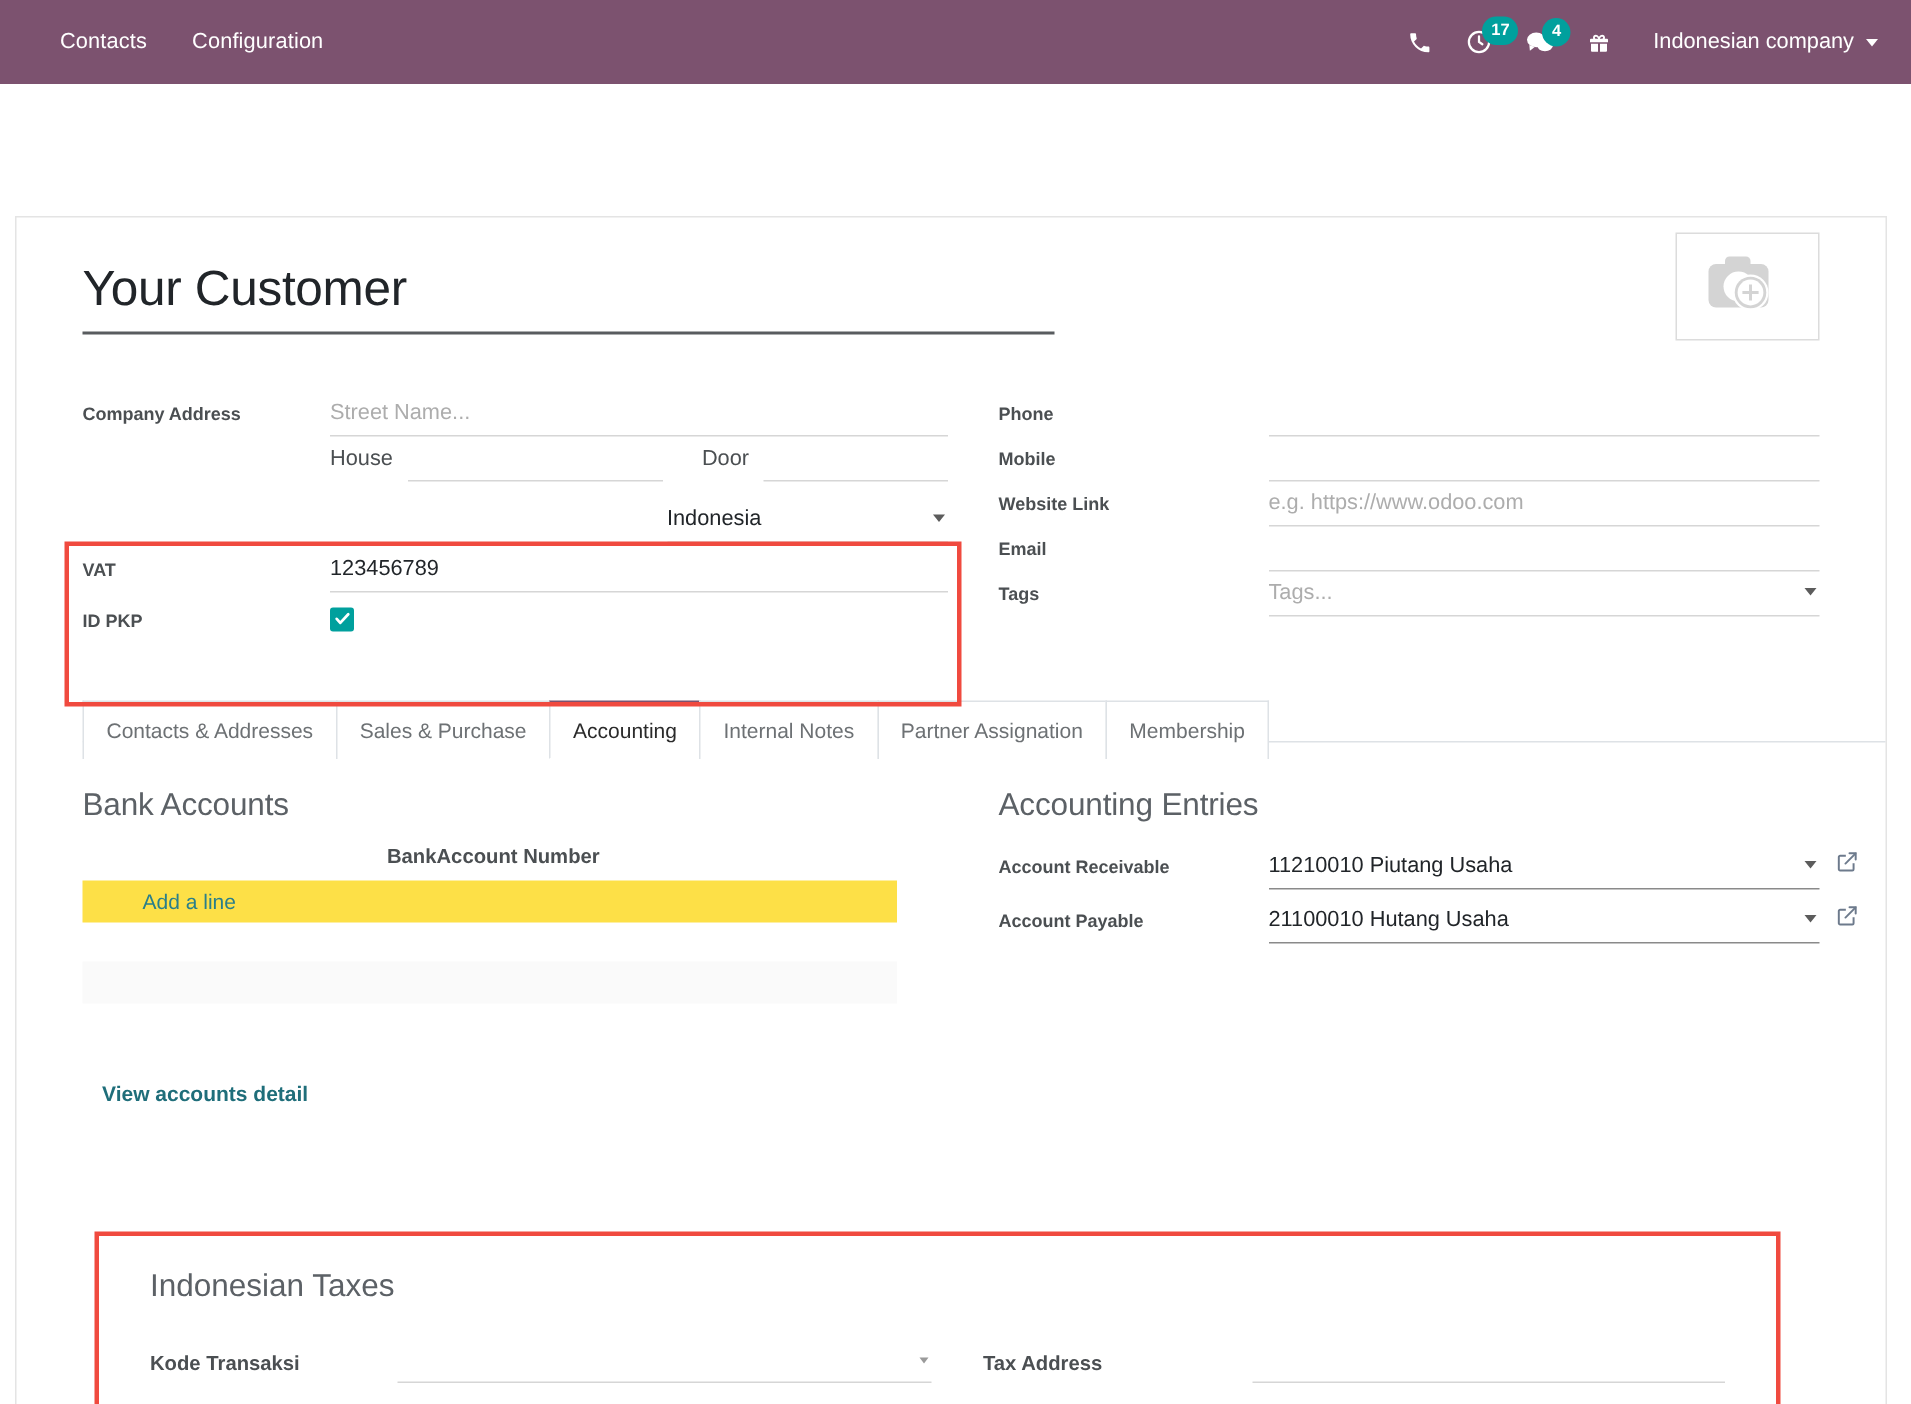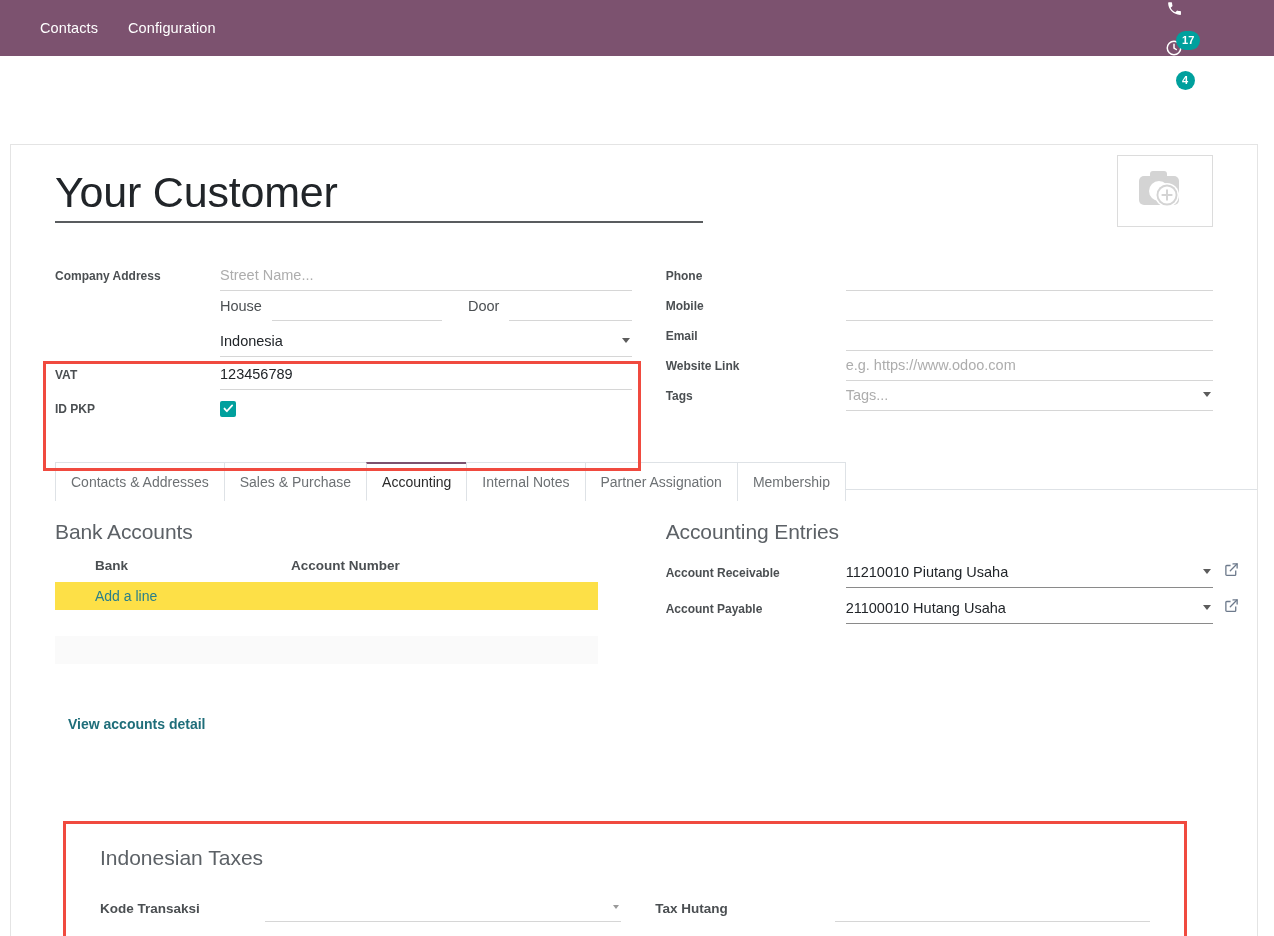--- a/index.html
+++ b/index.html
@@ -21,21 +21,21 @@
   .nav-left { display: flex; align-items: center; gap: 26px; }
   .nav-item {
     font-size: 14.5px;
     color: #ffffff;
     letter-spacing: .1px;
     cursor: pointer;
     padding: 6px 2px;
     white-space: nowrap;
   }
   .nav-spacer { flex: 1; }
-  .nav-right { display: flex; align-items: center; gap: 22px; flex-direction: column; }
+  .nav-right { display: flex; align-items: center; gap: 22px; }
   .nav-icon {
     position: relative;
     display: inline-flex;
     align-items: center;
     justify-content: center;
     cursor: pointer;
     color: #ffffff;
   }
   .badge {
     position: absolute;
@@ -79,21 +79,21 @@
     border: 1px solid #e4e4e4;
     border-bottom: none;
     padding: 18px 44px 0 44px;
   }
   .sheet-inner { position: relative; }
 
   
   .title-row { display: flex; align-items: flex-start; }
   .title-block { width: 650px; }
   .record-title {
-    font-size: 43px;
+    font-size: 33px;
     font-weight: 400;
     color: #212529;
     letter-spacing: -.2px;
     line-height: 42px;
     padding-top: 8px;
   }
   .title-underline {
     margin-top: 8px;
     border-bottom: 2px solid #595c5f;
     width: 648px;
@@ -223,21 +223,21 @@
     margin-bottom: 14px;
     letter-spacing: -.1px;
   }
 
   
   .bank-table { width: 543px; margin-left: 0; }
   .bt-head { display: flex; padding: 0 0 9px 0; }
   .bt-th {
     font-size: 13.5px; font-weight: bold; color: #4b4f52;
   }
-  .bt-th.bank { width: 236px; padding-left: 40px; }
+  .bt-th.bank { width: 236px; padding-left: 40px; text-align: right; }
   .bt-th.acct { flex: 1; }
   .bt-row {
     background: #fde047;
     height: 28px;
     display: flex; align-items: center;
     padding-left: 40px;
   }
   .bt-row.empty { background: #fafafa; margin-top: 26px; height: 28px; }
   .add-line {
     color: #2a7f8a;
@@ -378,21 +378,21 @@
               <span class="sub-lbl">House</span>
               <input class="inp" style="width: 170px; flex: 0 0 auto;" value="">
               <span class="sub-lbl" style="padding-left:26px;">Door</span>
               <input class="inp" style="flex: 1 1 0%;" value="">
             </div>
           </div>
         </div>
 
 
 
-        <div class="f-row" style="margin-top:6px;">
+        <div class="f-row" style="margin-top:6px;flex-direction:column;">
           <div class="f-label"></div>
           <div class="f-field">
             <div class="select-wrap">
               <input class="inp filled" value="Indonesia" style="">
               <span class="select-caret"></span>
             </div>
           </div>
         </div>
 
         <div class="f-row" style="margin-top:3px;">
@@ -424,30 +424,30 @@
         </div>
 
         <div class="f-row">
           <div class="f-label wide">Mobile</div>
           <div class="f-field">
             <input class="inp" value="" style="">
           </div>
         </div>
 
         <div class="f-row">
+          <div class="f-label wide">Website Link</div>
+          <div class="f-field">
+            <input class="inp" placeholder="e.g. https://www.odoo.com" style="">
+          </div>
+        </div>
+
+        <div class="f-row">
           <div class="f-label wide">Email</div>
           <div class="f-field">
             <input class="inp" value="" style="">
-          </div>
-        </div>
-
-        <div class="f-row">
-          <div class="f-label wide">Website Link</div>
-          <div class="f-field">
-            <input class="inp" placeholder="e.g. https://www.odoo.com" style="">
           </div>
         </div>
 
         <div class="f-row">
           <div class="f-label wide">Tags</div>
           <div class="f-field">
             <div class="select-wrap">
               <input class="inp" placeholder="Tags..." style="">
               <span class="select-caret"></span>
             </div>
@@ -540,21 +540,21 @@
           <div class="f-row" style="margin-top:3px;">
             <div class="idn-label">NIK</div>
             <div class="f-field">
               <input class="inp no-underline" value="" style="">
             </div>
           </div>
         </div>
 
         <div class="idn-col right">
           <div class="f-row">
-            <div class="idn-label" style="width:180px;">Tax Hutang</div>
+            <div class="idn-label" style="width:180px;">Tax Address</div>
             <div class="f-field">
               <input class="inp" value="" style="">
             </div>
           </div>
           <div class="f-row" style="margin-top:3px;">
             <div class="idn-label" style="width:180px;">Tax Name</div>
             <div class="f-field">
               <input class="inp no-underline" value="" style="">
             </div>
           </div>

